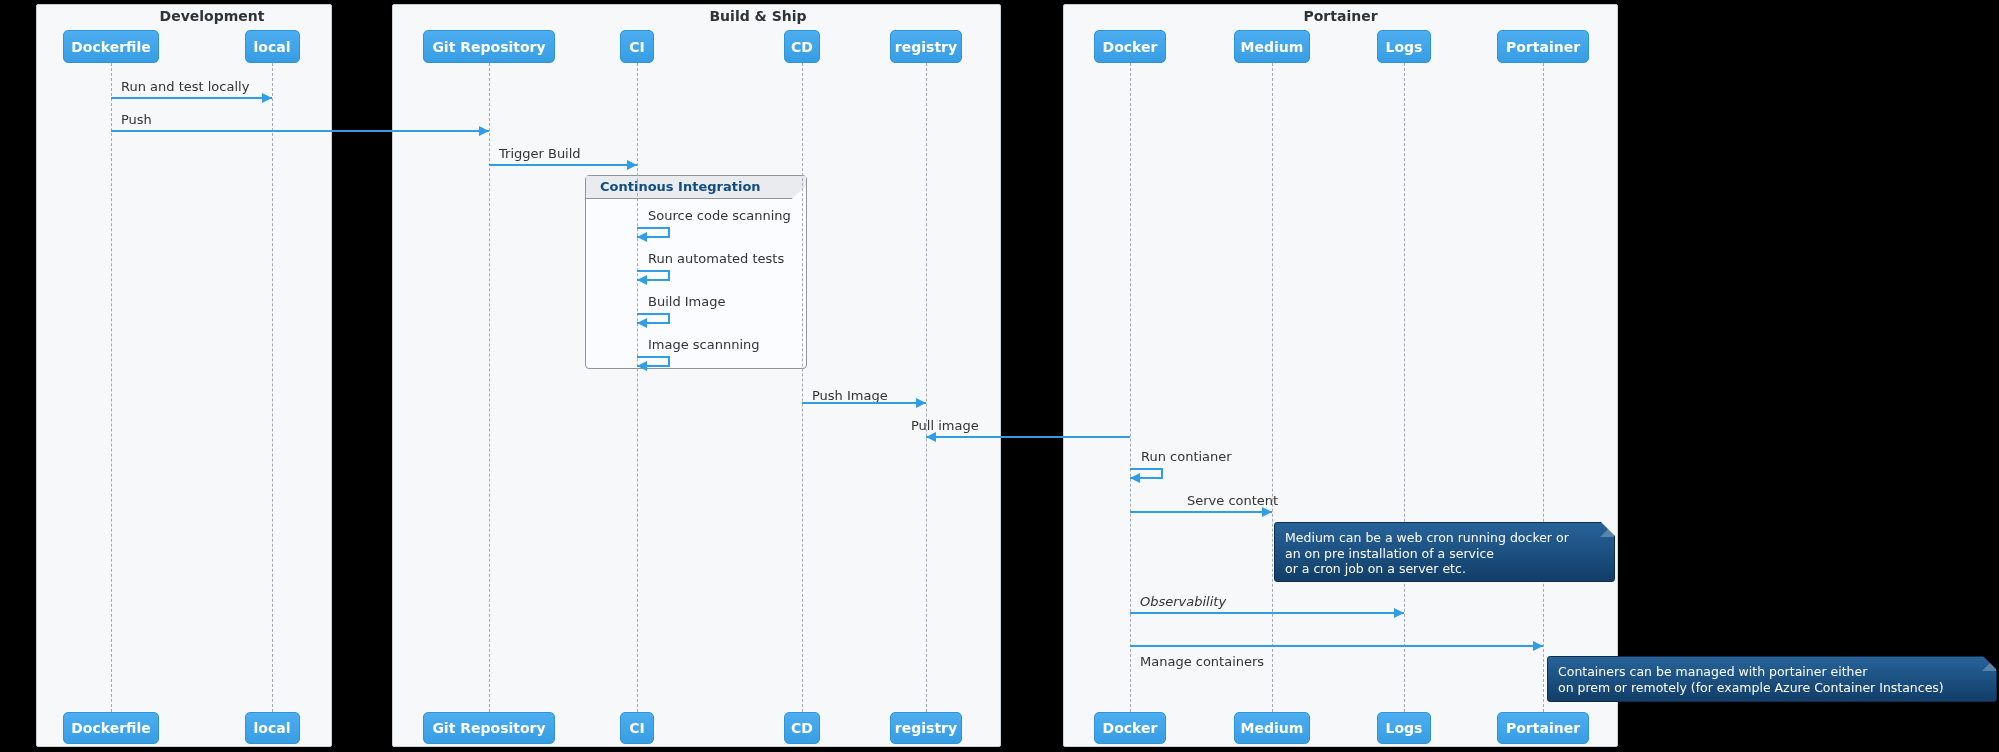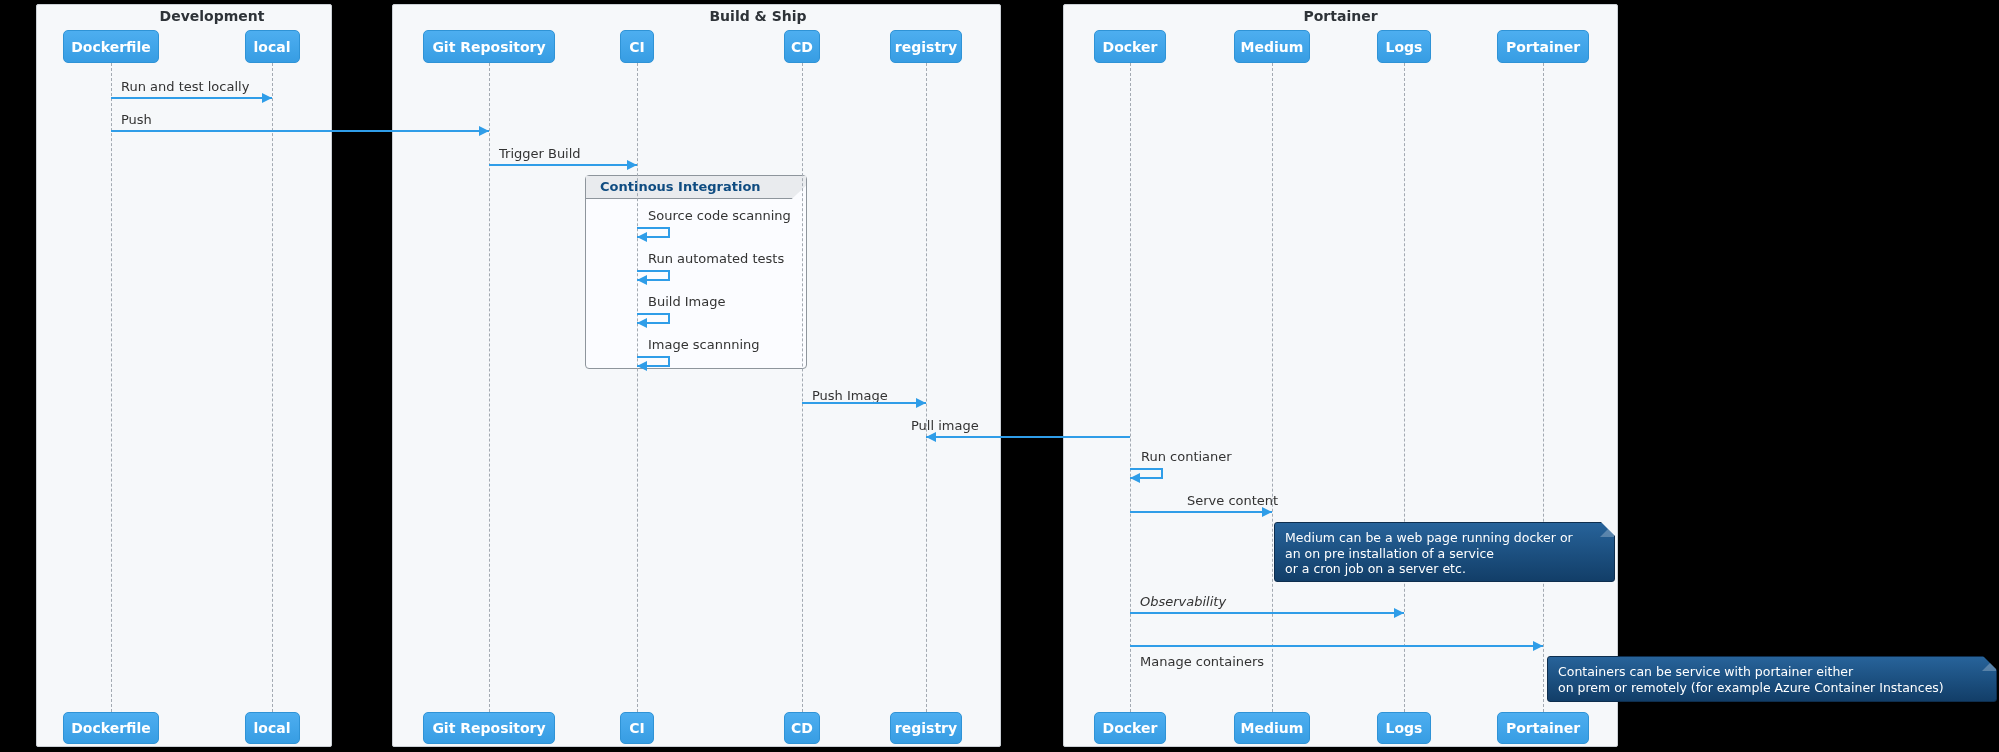--- a/index.html
+++ b/index.html
@@ -201,22 +201,22 @@
     <div class="arrow-line" style="left: 1130px; top: 511px; width: 142px;"></div>
     <div class="arrow-head right" style="left: 1262px; top: 507px;"></div>
     <div class="msg-label" style="left: 1140px; top: 594px; font-style: italic;">Observability</div>
     <div class="arrow-line" style="left: 1130px; top: 612px; width: 274px;"></div>
     <div class="arrow-head right" style="left: 1394px; top: 608px;"></div>
     <div class="msg-label" style="left: 1140px; top: 654px;">Manage containers</div>
     <div class="arrow-line" style="left: 1130px; top: 645px; width: 413px;"></div>
     <div class="arrow-head right" style="left: 1533px; top: 641px;"></div>
     <div class="note" style="left: 1274px; top: 522px; width: 341px; height: 60px;">
       <div class="note-fold"></div>
-      <div class="note-line">Medium can be a web page running docker or</div>
+      <div class="note-line">Medium can be a web cron running docker or</div>
       <div class="note-line">an on pre installation of a service</div>
       <div class="note-line">or a cron job on a server etc.</div>
     </div>
     <div class="note" style="left: 1547px; top: 656px; width: 450px; height: 46px;">
       <div class="note-fold"></div>
-      <div class="note-line">Containers can be service with portainer either</div>
+      <div class="note-line">Containers can be managed with portainer either</div>
       <div class="note-line">on prem or remotely (for example Azure Container Instances)</div>
     </div>
   </div>
 
 </body></html>

